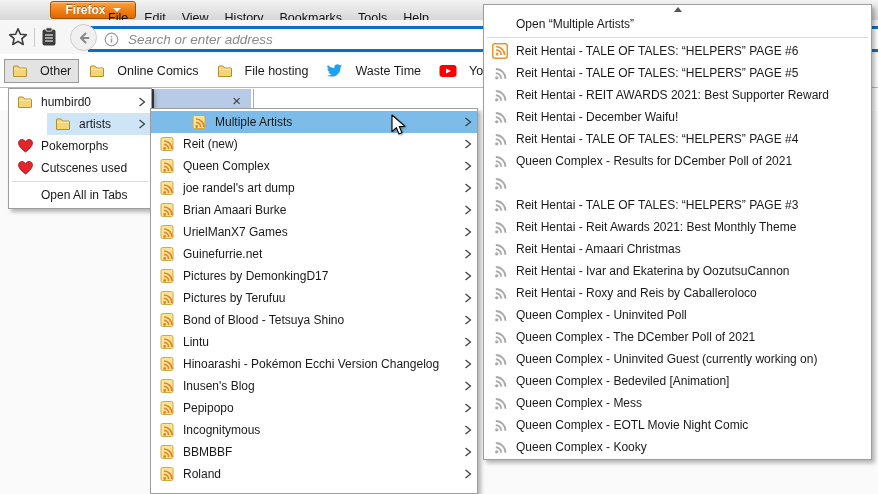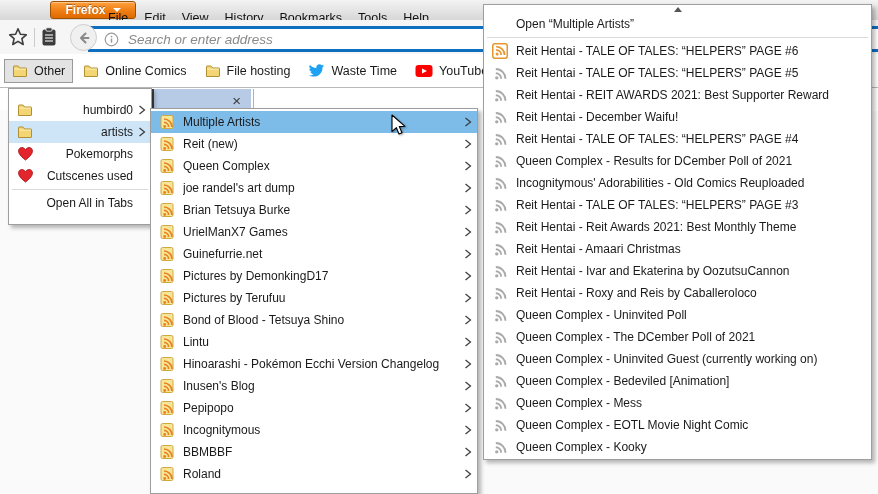--- a/index.html
+++ b/index.html
@@ -28,45 +28,45 @@
     background:#f0f0f0;border:1px solid #cdcdcd;display:flex;align-items:center;justify-content:center;z-index:3;box-sizing:border-box;}
   .urlbar{position:absolute;left:88px;right:0;top:6px;height:26px;box-sizing:border-box;background:#fff;
     border-top:3px solid #0e6fc1;border-bottom:3px solid #0e6fc1;display:flex;align-items:center;padding-left:16px;z-index:2;}
   .urlbar .info{flex:none;margin-right:7px;display:flex;}
   .url-input{border:none;outline:none;background:transparent;font-family:inherit;font-size:13.5px;width:380px;}
   .url-input::placeholder{color:#8a8a8a;font-style:italic;}
 
   
   .bookmarksbar{position:absolute;left:0;top:54px;width:100%;height:33px;background:#fff;
     display:flex;align-items:center;padding-left:4px;box-sizing:border-box;z-index:1;}
-  .bm-item{display:flex;align-items:center;gap:6px;padding:3px 7px;margin-right:2px;border:1px solid transparent;
+  .bm-item{display:flex;align-items:center;gap:12px;padding:3px 7px;margin-right:2px;border:1px solid transparent;
     font-size:12.5px;white-space:nowrap;}
   .bm-item.pressed{border:1px solid #999;background:#e3e3e3;}
   .bm-icon{display:flex;align-items:center;}
   .bm-fragment{position:absolute;left:864px;top:9px;font-size:12.5px;}
 
   
   .tabbar{position:absolute;left:0;top:87px;width:100%;height:23px;background:#fff;border-top:1px solid #b9b9b9;box-sizing:border-box;z-index:1;}
   .tab{position:absolute;left:152px;top:1px;width:99px;height:22px;background:#b7cbe7;border-left:2px solid #404040;
     display:flex;align-items:center;justify-content:flex-end;padding-right:10px;box-sizing:border-box;}
   .tab-close{font-size:15px;line-height:1;color:#3c3c3c;}
   .tab-after{position:absolute;left:253px;top:1px;right:0;height:22px;background:#fff;border-left:1px solid #b0b0b0;}
 
   .content{position:absolute;left:0;top:110px;right:0;bottom:0;background:#fafafa;}
 
   
   .menu{position:absolute;background:#fff;border:1px solid #9e9e9e;box-shadow:3px 3px 4px rgba(0,0,0,.28);box-sizing:border-box;}
   .menu-row{display:flex;align-items:center;height:22px;}
-  .menu-row.hover{background:#7dbbe8;}
-  .menu-row.open{background:#cde5f7;}
+  .menu-row.hover{background:#7dbbe8;padding-left:32px;}
+  .menu-row.open{background:#cde5f7;margin-left:38px;}
   .mi-icon{flex:none;width:16px;height:16px;margin:0 8px;display:flex;align-items:center;justify-content:center;}
   .mi-label{flex:1;white-space:nowrap;overflow:hidden;font-size:12px;}
   .mi-arrow{flex:none;width:18px;display:flex;align-items:center;justify-content:center;}
   .menu-sep{height:1px;background:#d9d9d9;margin:2px 3px;}
-  #menu-other{left:8px;top:88px;width:144px;padding:10px 0;z-index:11;text-align:right;}
+  #menu-other{left:8px;top:88px;width:144px;padding:2px 0;z-index:11;}
   #menu-other .menu-sep{margin:2px 3px;}
   #menu-artists{left:150px;top:108px;width:328px;height:386px;padding:2px 0;z-index:12;overflow:hidden;}
   #menu-feeds{left:483px;top:4px;width:389px;height:456px;padding:1px 0;z-index:13;overflow:hidden;}
   .menu-scroll-up{height:7px;display:flex;align-items:center;justify-content:center;}
   .tri-up{width:0;height:0;border-left:4px solid transparent;border-right:4px solid transparent;border-bottom:5px solid #555;}
 
   .cursor{position:absolute;left:391px;top:114px;z-index:20;filter:drop-shadow(1.5px 1.5px 1.2px rgba(0,0,0,.35));}
 </style>
 </head>
 <body>
@@ -325,21 +325,21 @@
         <span class="mi-icon">
           <svg width="16" height="16" viewBox="0 0 16 16">
             <rect x="2" y="1.5" width="12" height="13" rx="1.5" fill="#f7e59a" stroke="#cfa943"></rect>
             <g stroke="#e8821e" fill="none" stroke-width="1.7">
               <path d="M5 8.4 a4.6 4.6 0 0 1 4.6 4.6"></path>
               <path d="M5 5 a8 8 0 0 1 8 8"></path>
             </g>
             <circle cx="5.7" cy="12.5" r="1.4" fill="#e8821e"></circle>
           </svg>
         </span>
-        <span class="mi-label">Brian Tetsuya Burke</span>
+        <span class="mi-label">Brian Amaari Burke</span>
         <span class="mi-arrow">
           <svg width="8" height="10" viewBox="0 0 8 10">
             <path d="M1.5 1 L6.5 5 L1.5 9" fill="none" stroke="#3a3a3a" stroke-width="1.2"></path>
           </svg>
         </span>
       </div>
       <div class="menu-row">
         <span class="mi-icon">
           <svg width="16" height="16" viewBox="0 0 16 16">
             <rect x="2" y="1.5" width="12" height="13" rx="1.5" fill="#f7e59a" stroke="#cfa943"></rect>
@@ -649,21 +649,20 @@
       <div class="menu-row">
         <span class="mi-icon">
           <svg width="15" height="15" viewBox="0 0 16 16">
             <g stroke="#a9a9a9" fill="none" stroke-width="2">
               <path d="M3 7.7 a5.8 5.8 0 0 1 5.8 5.8"></path>
               <path d="M3 3.2 a10.3 10.3 0 0 1 10.3 10.3"></path>
             </g>
             <circle cx="4" cy="12.6" r="1.8" fill="#a9a9a9"></circle>
           </svg>
         </span>
-        <span class="mi-label">Incognitymous' Adorabilities - Old Comics Reuploaded</span>
         <span class="mi-arrow"></span>
       </div>
       <div class="menu-row">
         <span class="mi-icon">
           <svg width="15" height="15" viewBox="0 0 16 16">
             <g stroke="#a9a9a9" fill="none" stroke-width="2">
               <path d="M3 7.7 a5.8 5.8 0 0 1 5.8 5.8"></path>
               <path d="M3 3.2 a10.3 10.3 0 0 1 10.3 10.3"></path>
             </g>
             <circle cx="4" cy="12.6" r="1.8" fill="#a9a9a9"></circle>

